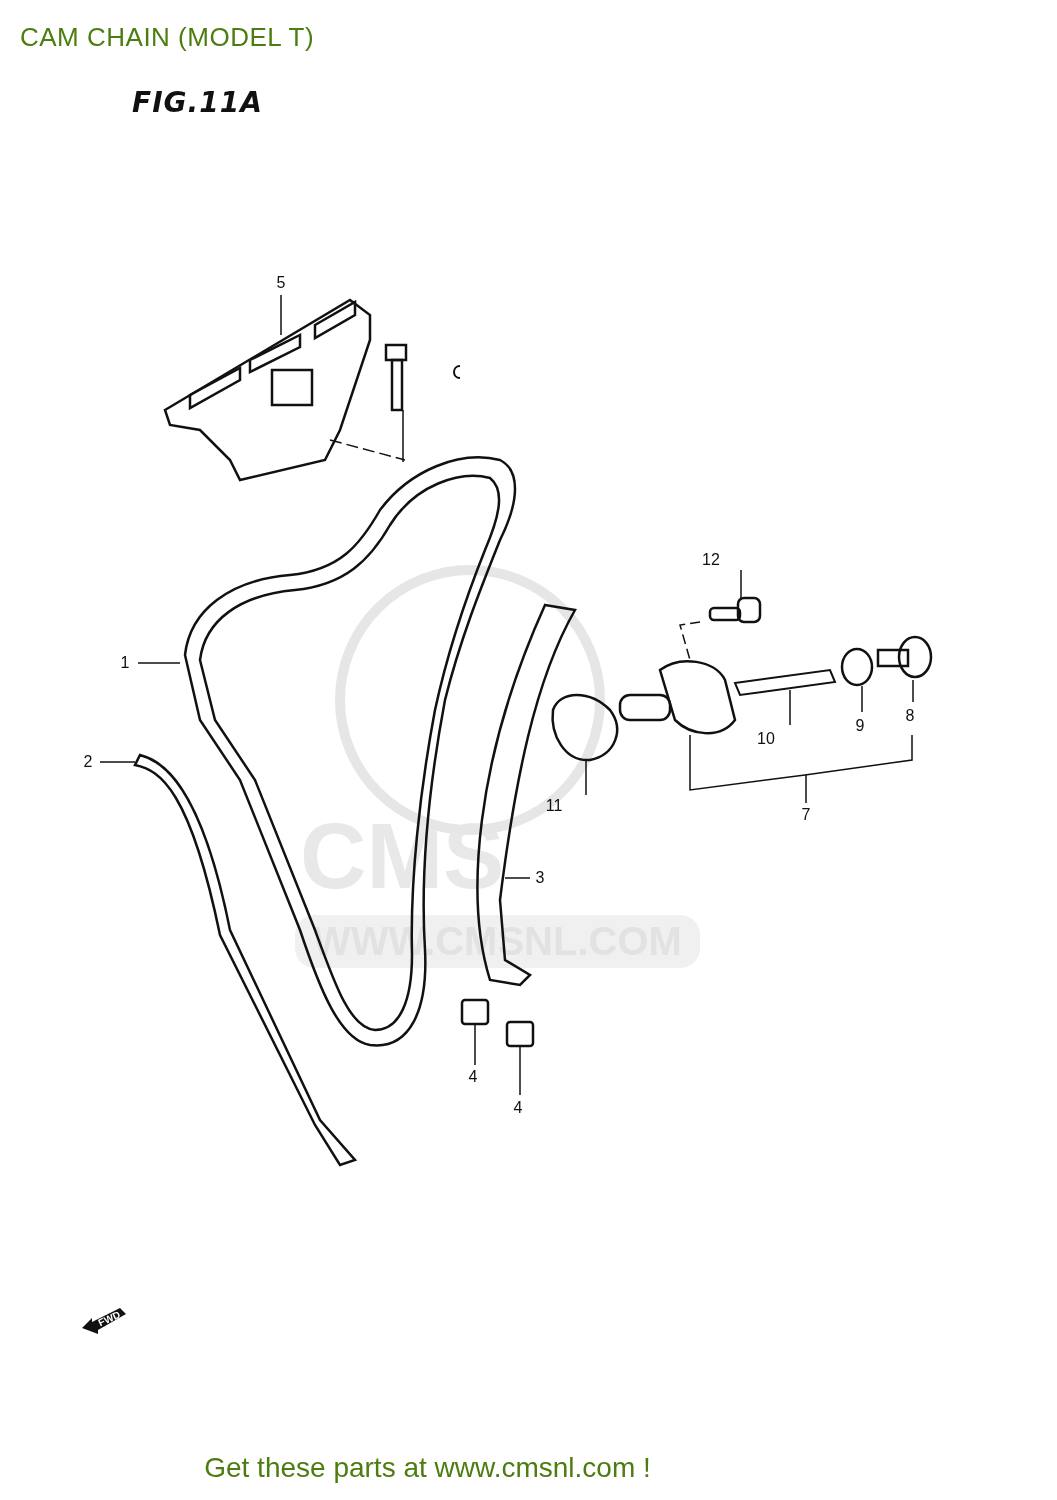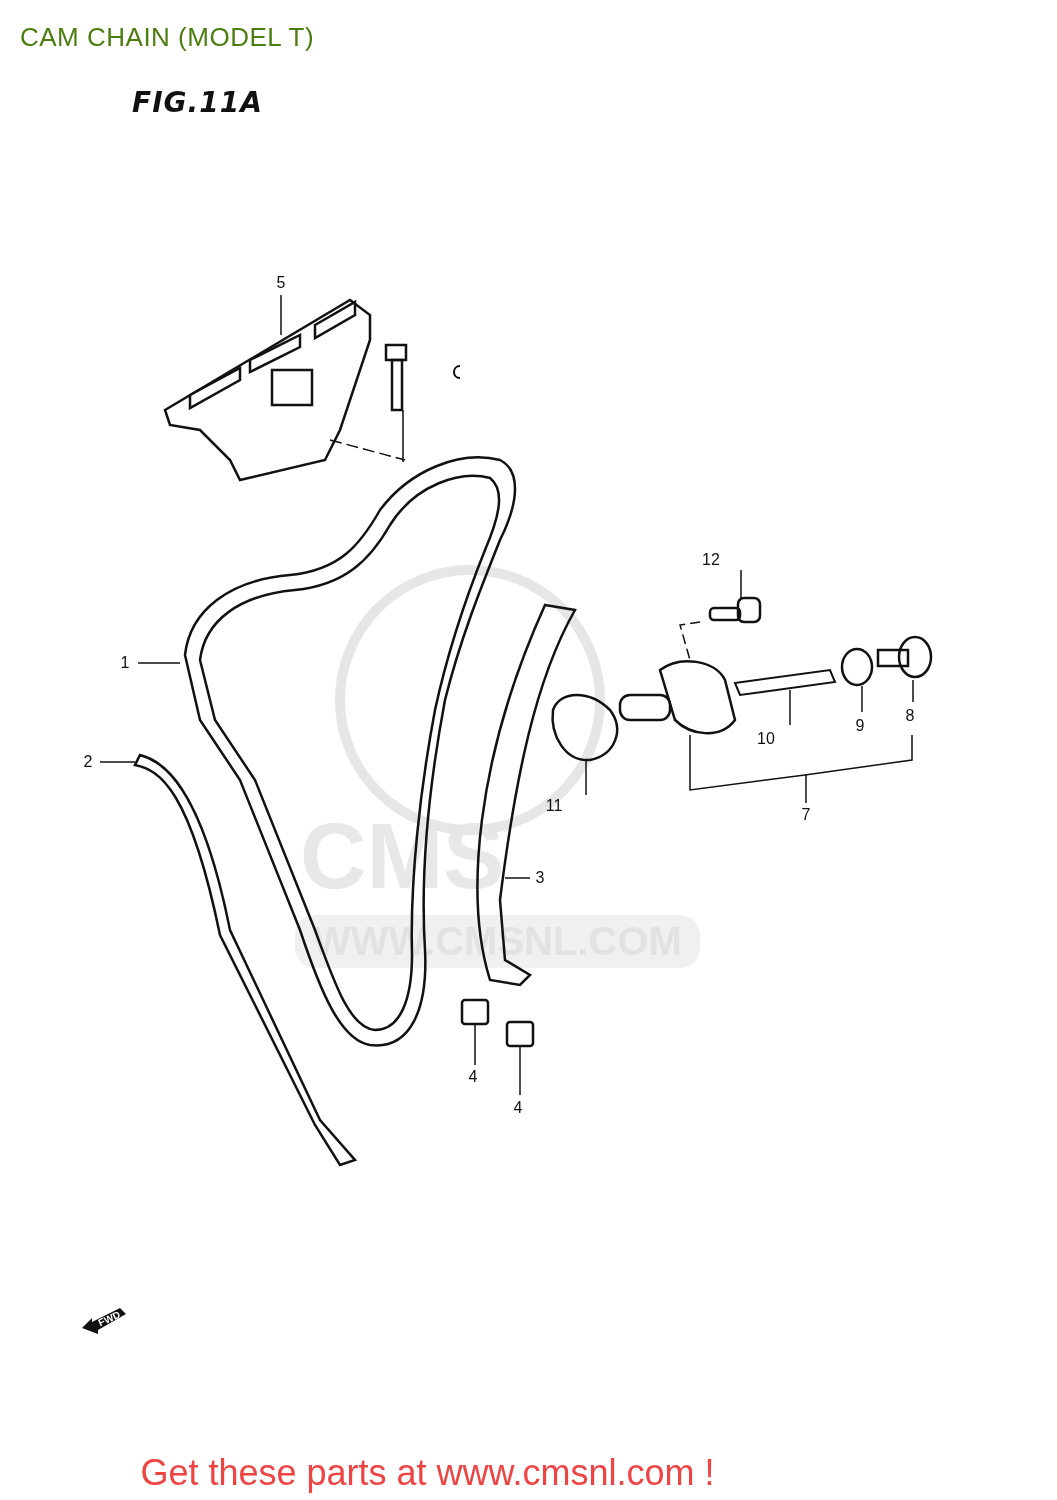--- a/index.html
+++ b/index.html
@@ -1,21 +1,21 @@
 <!DOCTYPE html>
 <html><head>
 <meta charset="utf-8">
 <style>
   html,body{margin:0;padding:0;background:#fff;}
   body{width:1057px;height:1500px;position:relative;overflow:hidden;font-family:"Liberation Sans",sans-serif;}
   .title{position:absolute;left:20px;top:22px;font-size:26px;color:#4d7c0f;letter-spacing:0.5px;}
   .fig{position:absolute;left:132px;top:86px;font-size:28px;font-weight:bold;color:#111;font-family:"DejaVu Sans",sans-serif;letter-spacing:1px;font-style:italic;}
   svg.diagram{position:absolute;left:0;top:0;}
   .callout{position:absolute;font-size:16px;color:#111;font-family:"Liberation Sans",sans-serif;transform:translate(-50%,-50%);}
-  .footer{position:absolute;left:0;width:855px;top:1452px;text-align:center;font-size:36px;color:#ef4444;}
+  .footer{position:absolute;left:0;width:855px;top:1452px;text-align:center;font-size:28px;color:#4d7c0f;}
   .wm{position:absolute;left:300px;top:790px;font-size:92px;font-weight:bold;color:#e8e8e8;margin-top:14px;}
   .wm2{position:absolute;left:295px;top:915px;font-size:40px;font-weight:bold;color:#e2e2e2;background:#f0f0f0;border-radius:20px;padding:4px 18px;}
   .fwd{position:absolute;left:80px;top:1300px;}
 </style>
 </head>
 <body>
 
 <div class="title">CAM CHAIN (MODEL T)</div>
 <div class="fig">FIG.11A</div>
 

